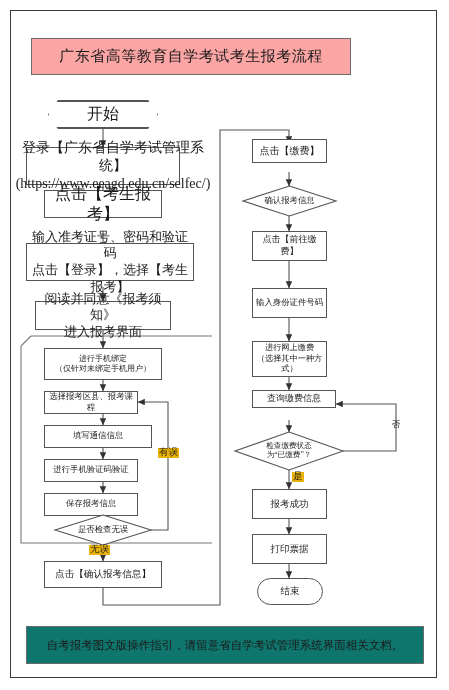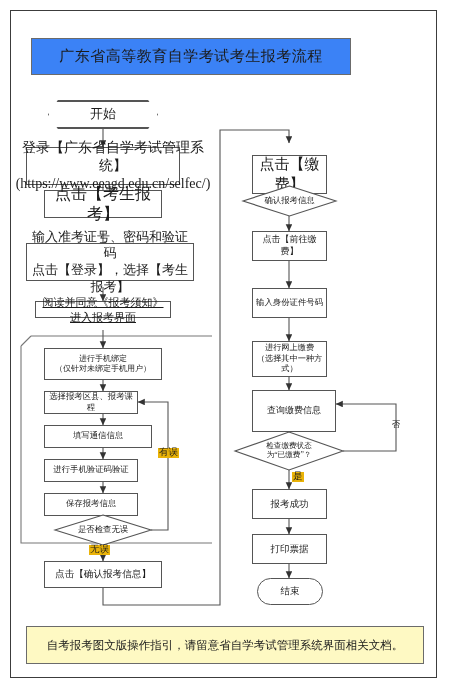--- a/index.html
+++ b/index.html
@@ -21,33 +21,33 @@
     border:1.5px solid #3c3c3c;
     box-sizing:border-box;
   }
   
   #title-box{
     position:absolute;left:31px;top:38px;
     width:320px;height:37px;
     border:1px solid #6b6b6b;
     box-sizing:border-box;
     display:flex;align-items:center;justify-content:center;
-    background:#3b82f6;
+    background:#fca5a5;
   }
   #title-box .t{
     font-size:15px;color:#1b1b1b;letter-spacing:.5px;white-space:nowrap;
   }
   
   #footer-box{
     position:absolute;left:26px;top:626px;
     width:398px;height:38px;
     border:1px solid #6b6b6b;
     box-sizing:border-box;
     display:flex;align-items:center;justify-content:center;
-    background:#fef9c3;
+    background:#0f766e;
   }
   #footer-box .t{font-size:11.5px;color:#1b1b1b;white-space:nowrap;}
 
   
   .node{
     position:absolute;box-sizing:border-box;
     display:flex;align-items:center;justify-content:center;
     text-align:center;background:#ffffff;
     color:#1b1b1b;
   }
@@ -149,39 +149,39 @@
     <line class="wire" x1="289" y1="318" x2="289" y2="341" marker-end="url(#ah)"></line>
     <line class="wire" x1="289" y1="377" x2="289" y2="390" marker-end="url(#ah)"></line>
     <line class="wire" x1="289" y1="420" x2="289" y2="432" marker-end="url(#ah)"></line>
     <line class="wire" x1="289" y1="470" x2="289" y2="489" marker-end="url(#ah)"></line>
     <line class="wire" x1="289" y1="519" x2="289" y2="534" marker-end="url(#ah)"></line>
     <line class="wire" x1="289" y1="564" x2="289" y2="578" marker-end="url(#ah)"></line>
 
     <path class="wire" d="M343 451 L396 451 L396 404 L336 404" marker-end="url(#ah)"></path>
   </svg>
 
-  <div class="node hexa" style="left:48px;top:100px;width:110px;height:29px;font-size:13px;">
+  <div class="node hexa" style="left:48px;top:100px;width:110px;height:29px;font-size:16px;">
     <span class="lbl">开始</span>
   </div>
 
   <div class="node proc" style="left:26px;top:147px;width:154px;height:38px;font-size:14px;padding-left:20px;">
     <span class="lbl">登录【广东省自学考试管理系统】
 (https://www.eeagd.edu.cn/selfec/)</span>
   </div>
 
   <div class="node proc" style="left:44px;top:190px;width:118px;height:28px;font-size:16px;">
     <span class="lbl">点击【考生报考】</span>
   </div>
 
   <div class="node proc" style="left:26px;top:243px;width:168px;height:38px;font-size:13px;">
     <span class="lbl">输入准考证号、密码和验证码
 点击【登录】，选择【考生报考】</span>
   </div>
 
-  <div class="node proc" style="left:35px;top:301px;width:136px;height:17px;font-size:11px;text-decoration:underline;">
+  <div class="node proc" style="left:35px;top:301px;width:136px;height:29px;font-size:13px;">
     <span class="lbl">阅读并同意《报考须知》
 进入报考界面</span>
   </div>
 
   <div class="node proc" style="left:44px;top:348px;width:118px;height:32px;font-size:8px;">
     <span class="lbl">进行手机绑定
 （仅针对未绑定手机用户）</span>
   </div>
 
   <div class="node proc" style="left:44px;top:391px;width:94px;height:23px;font-size:8.4px;">
@@ -207,21 +207,21 @@
     <div class="dia-lbl" style="font-size:8.4px;">是否检查无误</div>
   </div>
 
   <div class="node proc" style="left:44px;top:561px;width:118px;height:27px;font-size:9.6px;">
     <span class="lbl">点击【确认报考信息】</span>
   </div>
 
   <div class="branch-lbl" style="left:158px;top:448px;">有误</div>
   <div class="branch-lbl" style="left:89px;top:545px;">无误</div>
 
-  <div class="node proc" style="left:252px;top:155px;width:75px;height:39px;font-size:15px;">
+  <div class="node proc" style="left:252px;top:139px;width:75px;height:24px;font-size:10px;">
     <span class="lbl">点击【缴费】</span>
   </div>
 
   <div class="dia-wrap" style="left:243px;top:186px;width:93px;height:30px;">
     <svg width="93" height="30" viewBox="0 0 93 30">
       <polygon points="46.5,0 93,15 46.5,30 0,15" fill="#fff" stroke="#555" stroke-width="1.1"></polygon>
     </svg>
     <div class="dia-lbl" style="font-size:8.4px;">确认报考信息</div>
   </div>
 
@@ -231,21 +231,21 @@
 
   <div class="node proc" style="left:252px;top:288px;width:75px;height:30px;font-size:8.4px;">
     <span class="lbl">输入身份证件号码</span>
   </div>
 
   <div class="node proc" style="left:252px;top:341px;width:75px;height:36px;font-size:8.2px;">
     <span class="lbl">进行网上缴费
 （选择其中一种方式）</span>
   </div>
 
-  <div class="node proc" style="left:252px;top:390px;width:84px;height:42px;font-size:9px;">
+  <div class="node proc" style="left:252px;top:390px;width:84px;height:18px;font-size:9px;">
     <span class="lbl">查询缴费信息</span>
   </div>
 
   <div class="dia-wrap" style="left:235px;top:432px;width:108px;height:38px;">
     <svg width="108" height="38" viewBox="0 0 108 38">
       <polygon points="54,0 108,19 54,38 0,19" fill="#fff" stroke="#555" stroke-width="1.1"></polygon>
     </svg>
     <div class="dia-lbl" style="font-size:7.6px;">检查缴费状态
 为“已缴费”？</div>
   </div>

